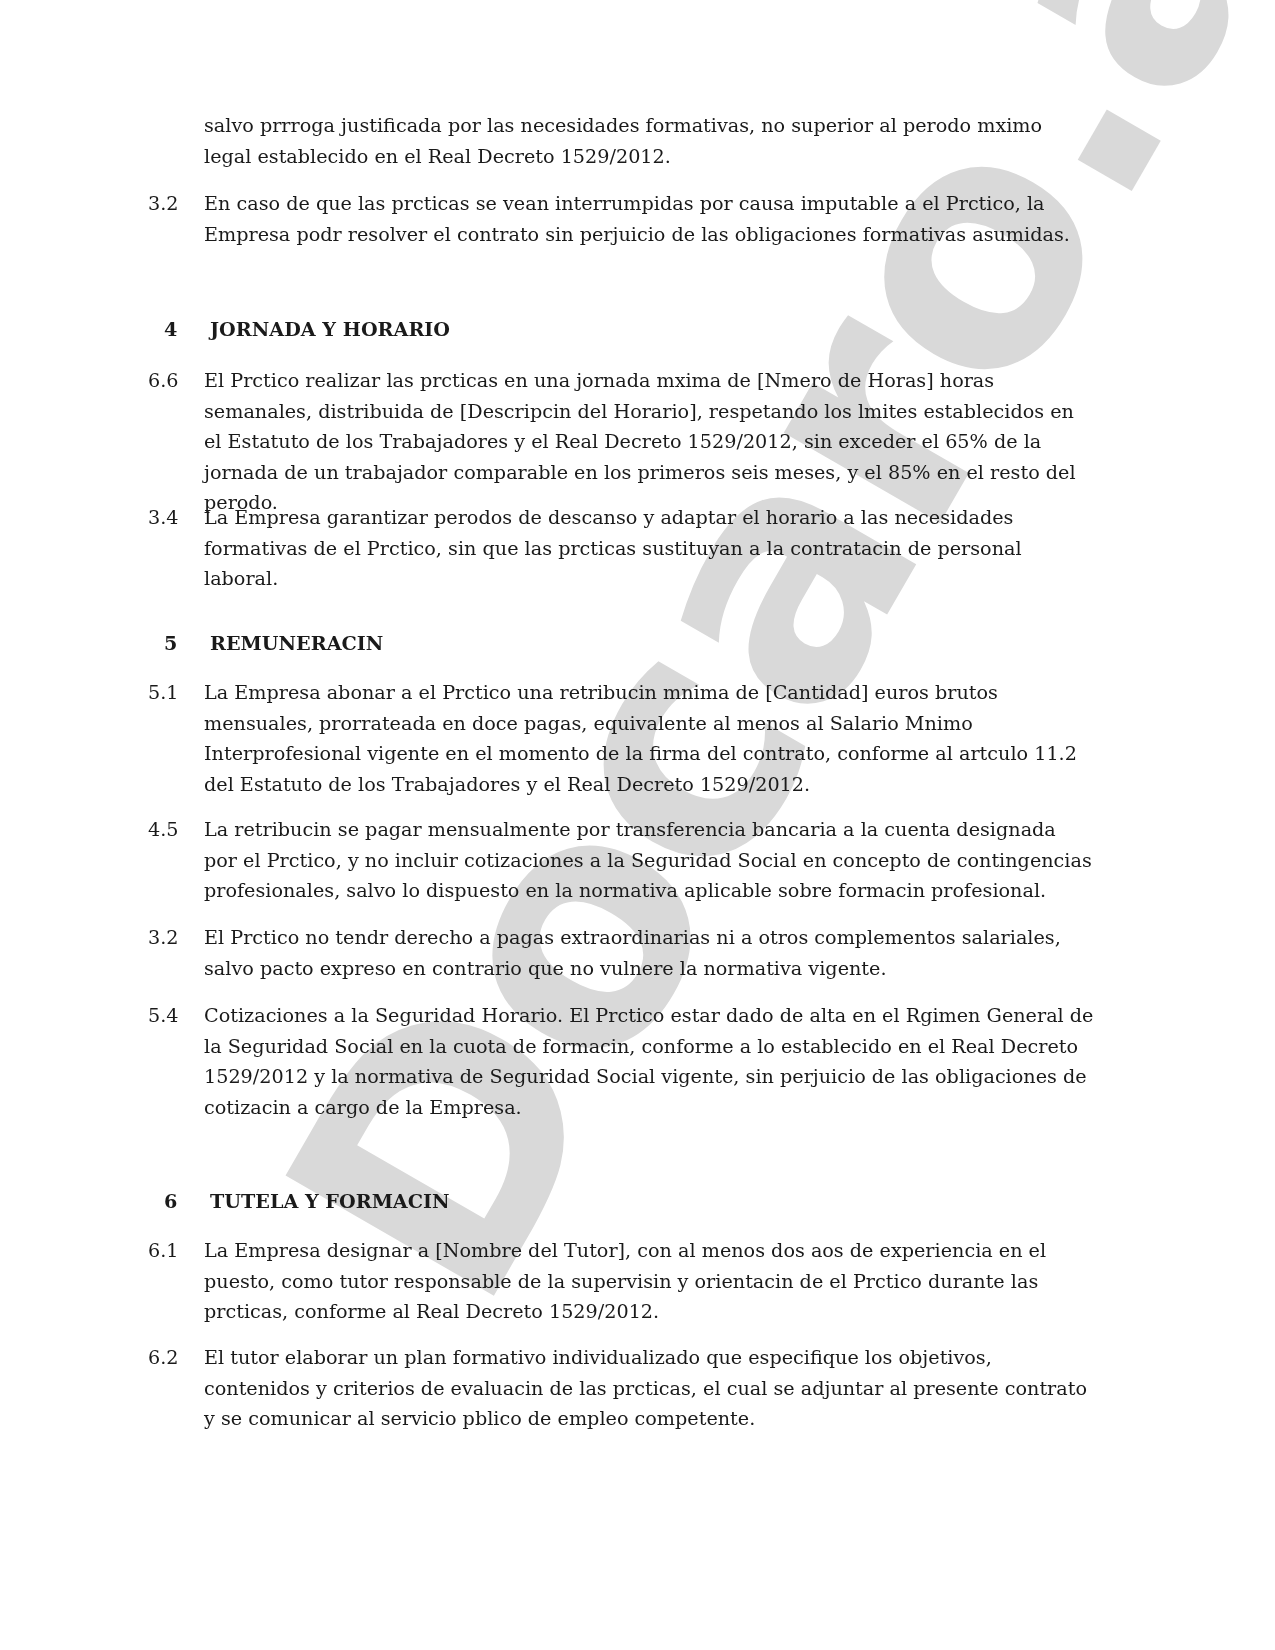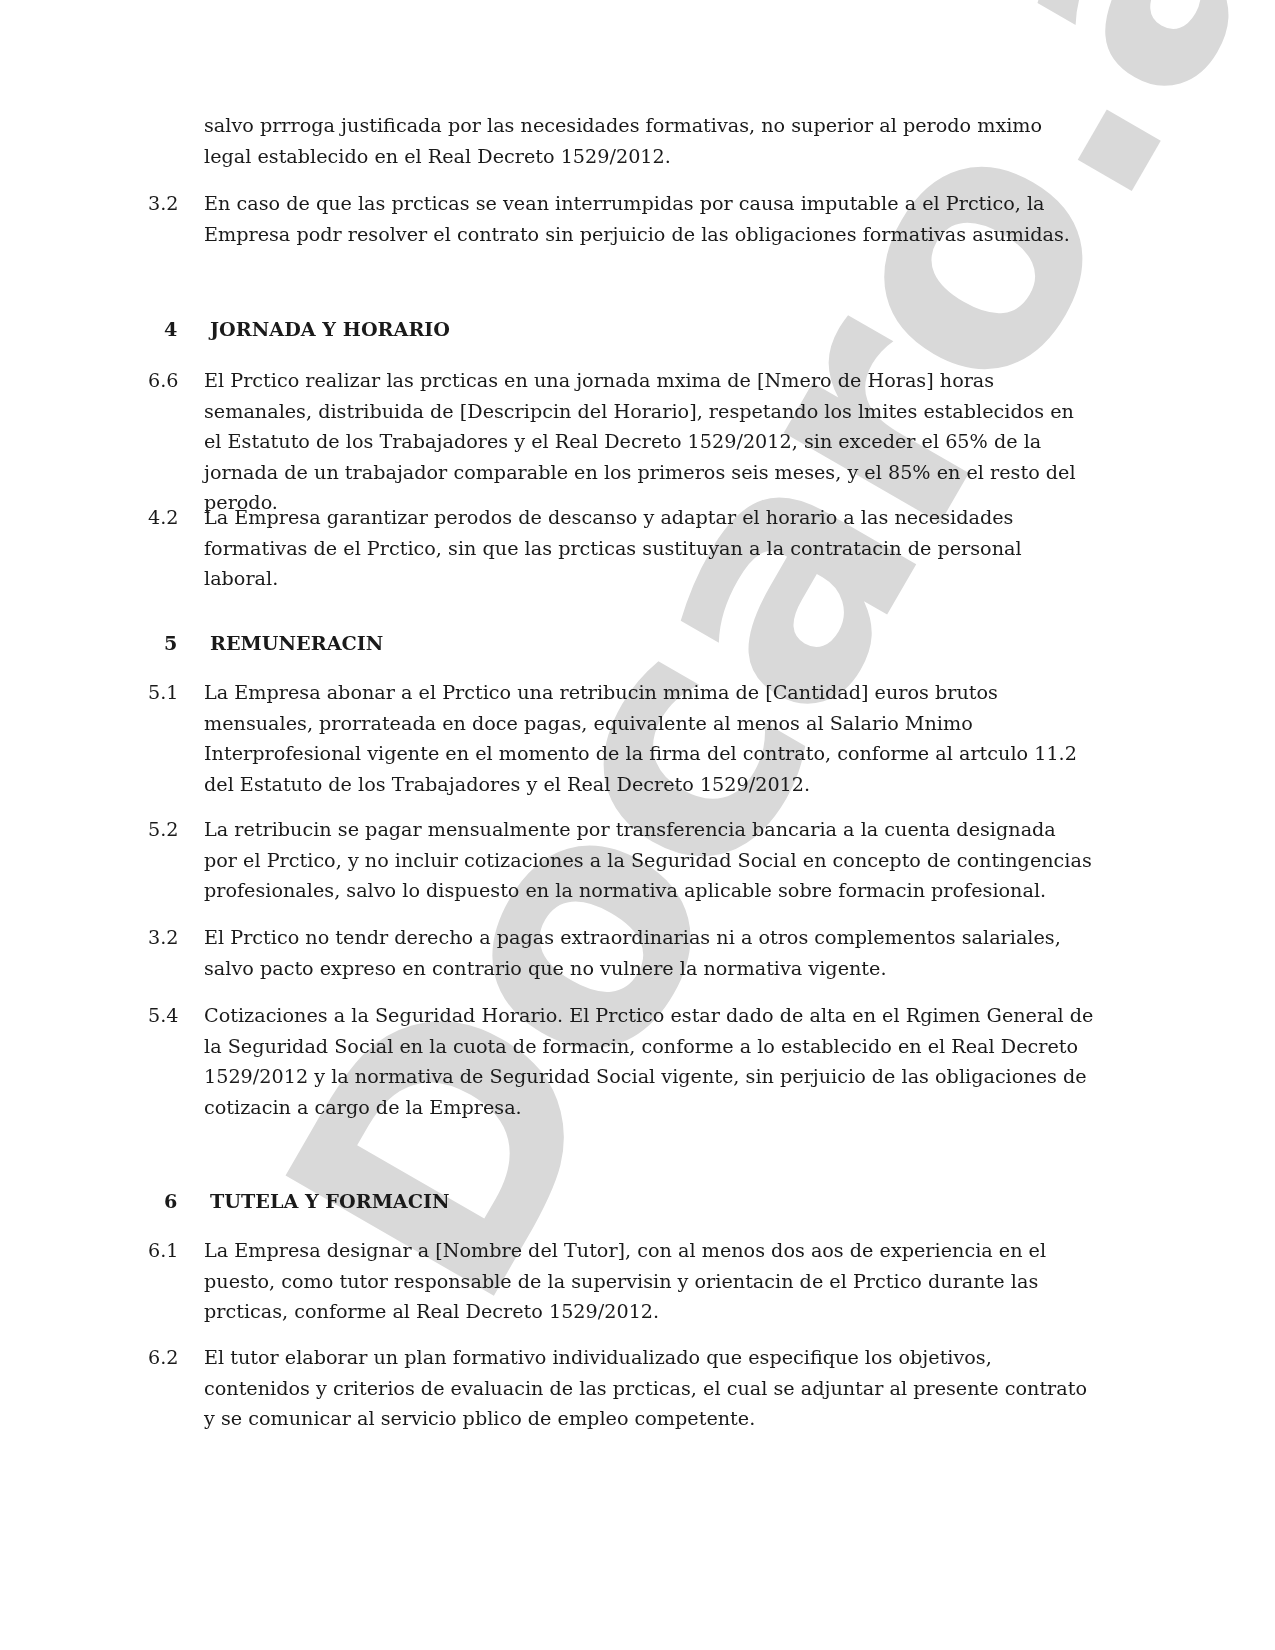--- a/index.html
+++ b/index.html
@@ -40,36 +40,36 @@
       <span class="hnum">4</span>
       <span class="htxt">JORNADA Y HORARIO</span>
     </div>
 
     <div class="para" style="top:366px;">
       <div class="num">6.6</div>
       <div class="txt"><b>El Prctico</b> realizar las <b>prcticas</b> en una jornada mxima de [Nmero de Horas] horas semanales, distribuida de [Descripcin del Horario], respetando los lmites establecidos en el Estatuto de los Trabajadores y el Real Decreto 1529/2012, sin exceder el 65% de la jornada de un trabajador comparable en los primeros seis meses, y el 85% en el resto del perodo.</div>
     </div>
 
     <div class="para" style="top:503px;">
-      <div class="num">4.2</div>
+      <div class="num">3.4</div>
       <div class="txt"><b>La Empresa</b> garantizar perodos de descanso y adaptar el horario a las necesidades formativas de <b>el Prctico</b>, sin que las <b>prcticas</b> sustituyan a la contratacin de personal laboral.</div>
     </div>
 
     <div class="heading" style="top:632px;">
       <span class="hnum">5</span>
       <span class="htxt">REMUNERACIN</span>
     </div>
 
     <div class="para" style="top:678px;">
       <div class="num">5.1</div>
       <div class="txt"><b>La Empresa</b> abonar a <b>el Prctico</b> una retribucin mnima de [Cantidad] euros brutos mensuales, prorrateada en doce pagas, equivalente al menos al Salario Mnimo Interprofesional vigente en el momento de la firma del contrato, conforme al artculo 11.2 del Estatuto de los Trabajadores y el Real Decreto 1529/2012.</div>
     </div>
 
     <div class="para" style="top:815px;">
-      <div class="num">5.2</div>
+      <div class="num">4.5</div>
       <div class="txt">La retribucin se pagar mensualmente por transferencia bancaria a la cuenta designada por <b>el Prctico</b>, y no incluir cotizaciones a la Seguridad Social en concepto de contingencias profesionales, salvo lo dispuesto en la normativa aplicable sobre formacin profesional.</div>
     </div>
 
     <div class="para" style="top:923px;">
       <div class="num">3.2</div>
       <div class="txt"><b>El Prctico</b> no tendr derecho a pagas extraordinarias ni a otros complementos salariales, salvo pacto expreso en contrario que no vulnere la normativa vigente.</div>
     </div>
 
     <div class="para" style="top:1001px;">
       <div class="num">5.4</div>

